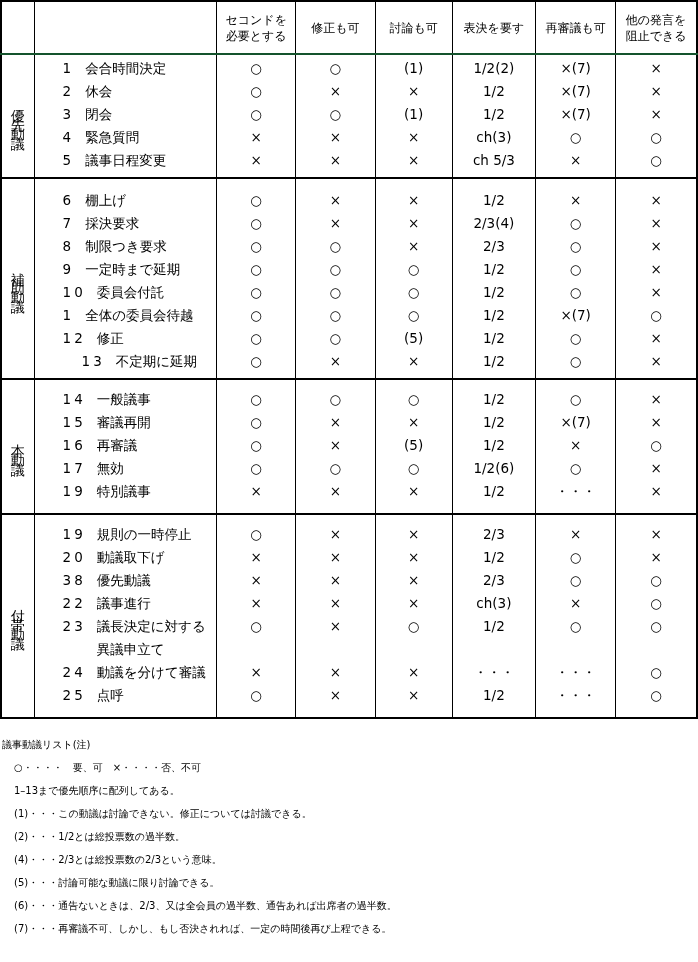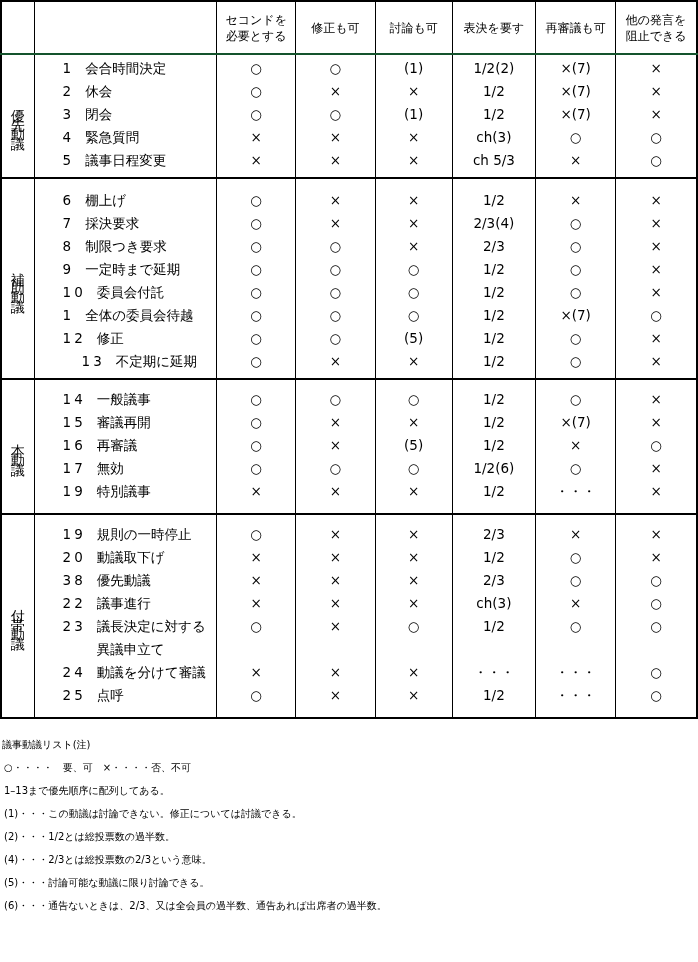--- a/index.html
+++ b/index.html
@@ -85,21 +85,21 @@
   tbody.g2 tr:first-child td.group-label,
   tbody.g3 tr:first-child td.group-label,
   tbody.g4 tr:first-child td.group-label { padding-top: 0; padding-bottom: 0; }
 
   .notes {
     margin: 14px 0 0 2px;
     font-size: 10px;
     line-height: 23px;
   }
   .notes-title { margin-left: 0; }
-  .notes-body { margin-left: 2px; }
+  .notes-body { margin-left: 12px; }
   .note-line { white-space: pre; }
 </style>
 </head>
 <body>
 
 <div class="page">
 
   <table class="motion-table">
     <colgroup>
       <col class="c-group">
@@ -371,16 +371,17 @@
     <div class="notes-title">議事動議リスト(注)</div>
     <div class="notes-body">
 
     <div class="note-line">○・・・・　要、可　×・・・・否、不可</div>
         <div class="note-line">1–13まで優先順序に配列してある。</div>
         <div class="note-line">(1)・・・この動議は討論できない。修正については討議できる。</div>
         <div class="note-line">(2)・・・1/2とは総投票数の過半数。</div>
         <div class="note-line">(4)・・・2/3とは総投票数の2/3という意味。</div>
         <div class="note-line">(5)・・・討論可能な動議に限り討論できる。</div>
         <div class="note-line">(6)・・・通告ないときは、2/3、又は全会員の過半数、通告あれば出席者の過半数。</div>
+        <div class="note-line">(7)・・・再審議不可、しかし、もし否決されれば、一定の時間後再び上程できる。</div>
       </div>
   </div>
 
 </div>
 
 </body></html>

